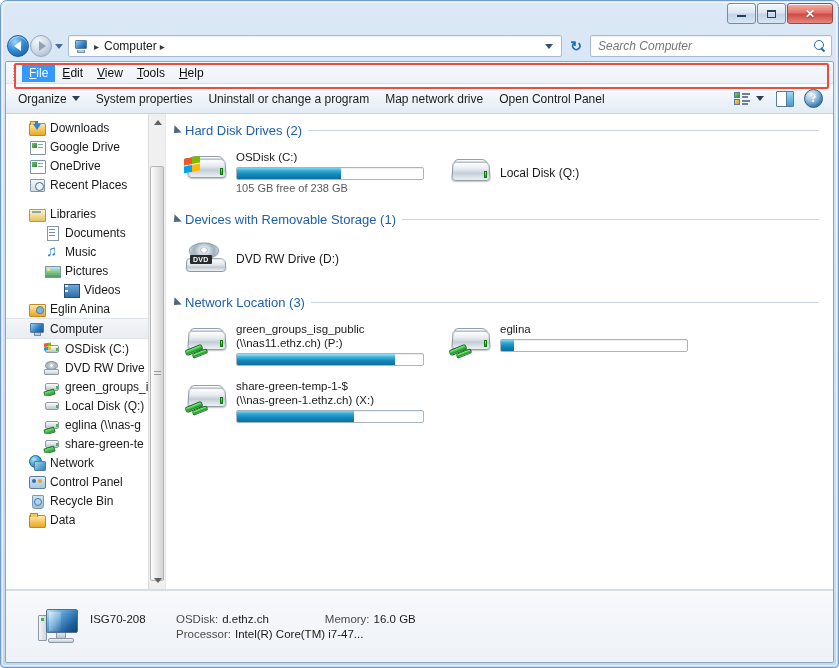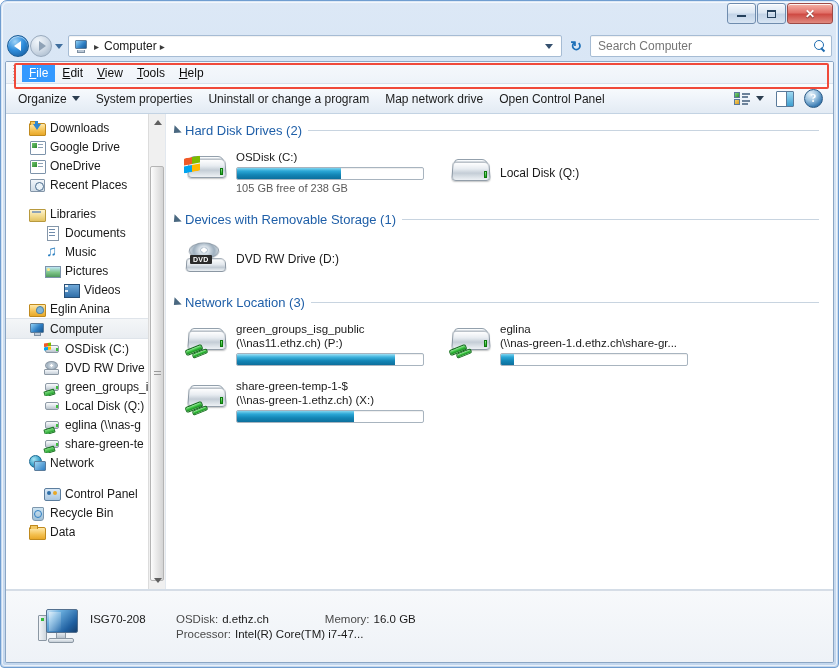--- a/index.html
+++ b/index.html
@@ -129,21 +129,21 @@
   }
   #searchbox {
     width: 242px; height: 22px; flex: none;
     background: #fff; border: 1px solid #a6bcd4; border-radius: 2px;
     display: flex; align-items: center; padding: 0 4px 0 7px;
     box-shadow: inset 0 1px 1px rgba(0,0,0,.06);
   }
   #search-input {
     flex: 1; border: none; outline: none;
     font-family: "Liberation Sans", sans-serif;
-    font-size: 12px; color: #6b6b6b;
+    font-size: 12px; font-style: italic; color: #6b6b6b;
     background: transparent; min-width: 0;
   }
   .mag {
     flex: none; width: 13px; height: 13px; position: relative;
   }
   .mag::before {
     content:""; position:absolute; left:0; top:0;
     width: 8px; height: 8px; border: 1.6px solid #1f6cb0; border-radius: 50%;
   }
   .mag::after {
@@ -881,21 +881,21 @@
                 <span class="bar"></span>
                 <span class="led"></span>
                 <span class="plug"></span>
               </span>
               <span class="nav-label">share-green-te</span>
             </div>
             <div class="nav-row" style="padding-left: 23px;">
               <span class="ico globe"></span>
               <span class="nav-label">Network</span>
             </div>
-            <div class="nav-row" style="padding-left: 38px; margin-top: 12px;">
+            <div class="nav-row" style="padding-left: 23px;">
               <span class="ico cpanel"></span>
               <span class="nav-label">Control Panel</span>
             </div>
             <div class="nav-row" style="padding-left: 23px;">
               <span class="ico bin"></span>
               <span class="nav-label">Recycle Bin</span>
             </div>
             <div class="nav-row" style="padding-left: 23px;">
               <span class="ico folder"></span>
               <span class="nav-label">Data</span>
@@ -998,21 +998,20 @@
                   <span class="hd-top"></span>
                   <span class="hd-body"></span>
                   <span class="hd-led"></span>
                   <span class="net-plug">
                     <span class="p1"></span>
                     <span class="p2"></span>
                   </span>
                 </span>
                 <div class="tile-info">
                   <div class="tile-name">eglina</div>
-                  <div class="tile-name">(\\nas-green-1.d.ethz.ch\share-gr...</div>
                   <div class="prog">
                     <div class="fill" style="width:7%"></div>
                   </div>
                 </div>
               </div>
               <div class="tile">
                 <span class="big-ico">
                   <span class="hd-top"></span>
                   <span class="hd-body"></span>
                   <span class="hd-led"></span>

